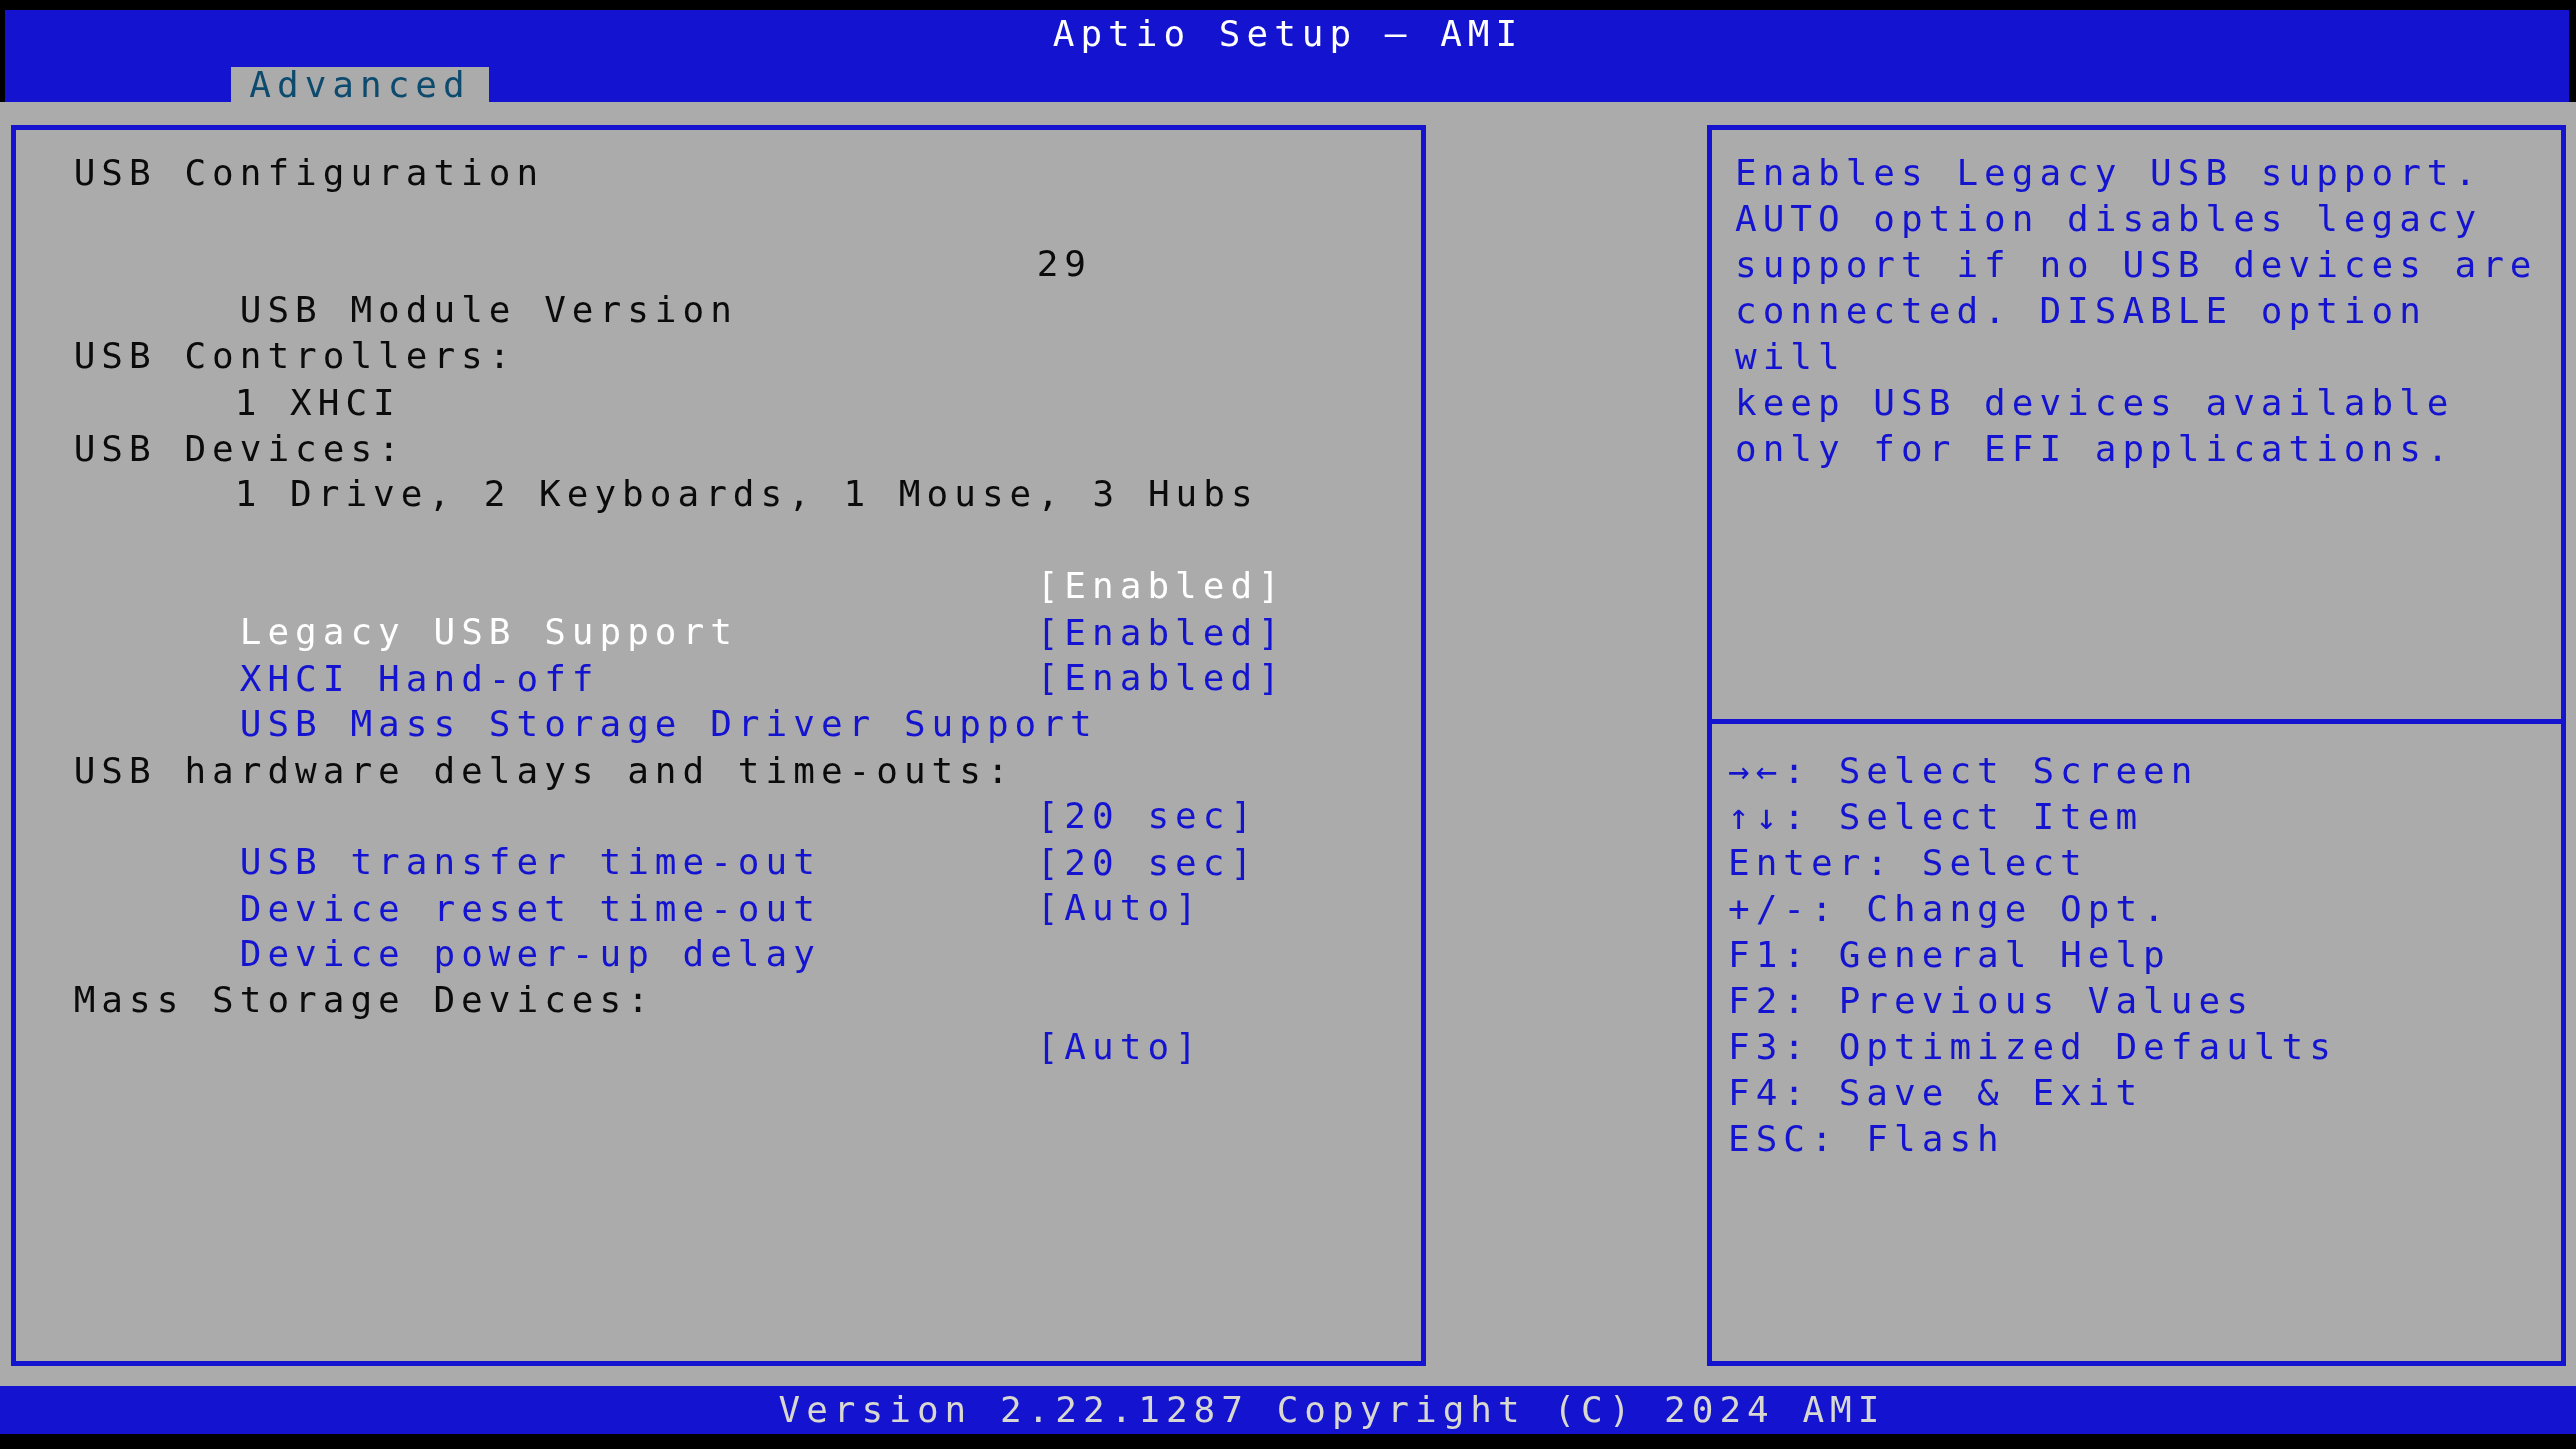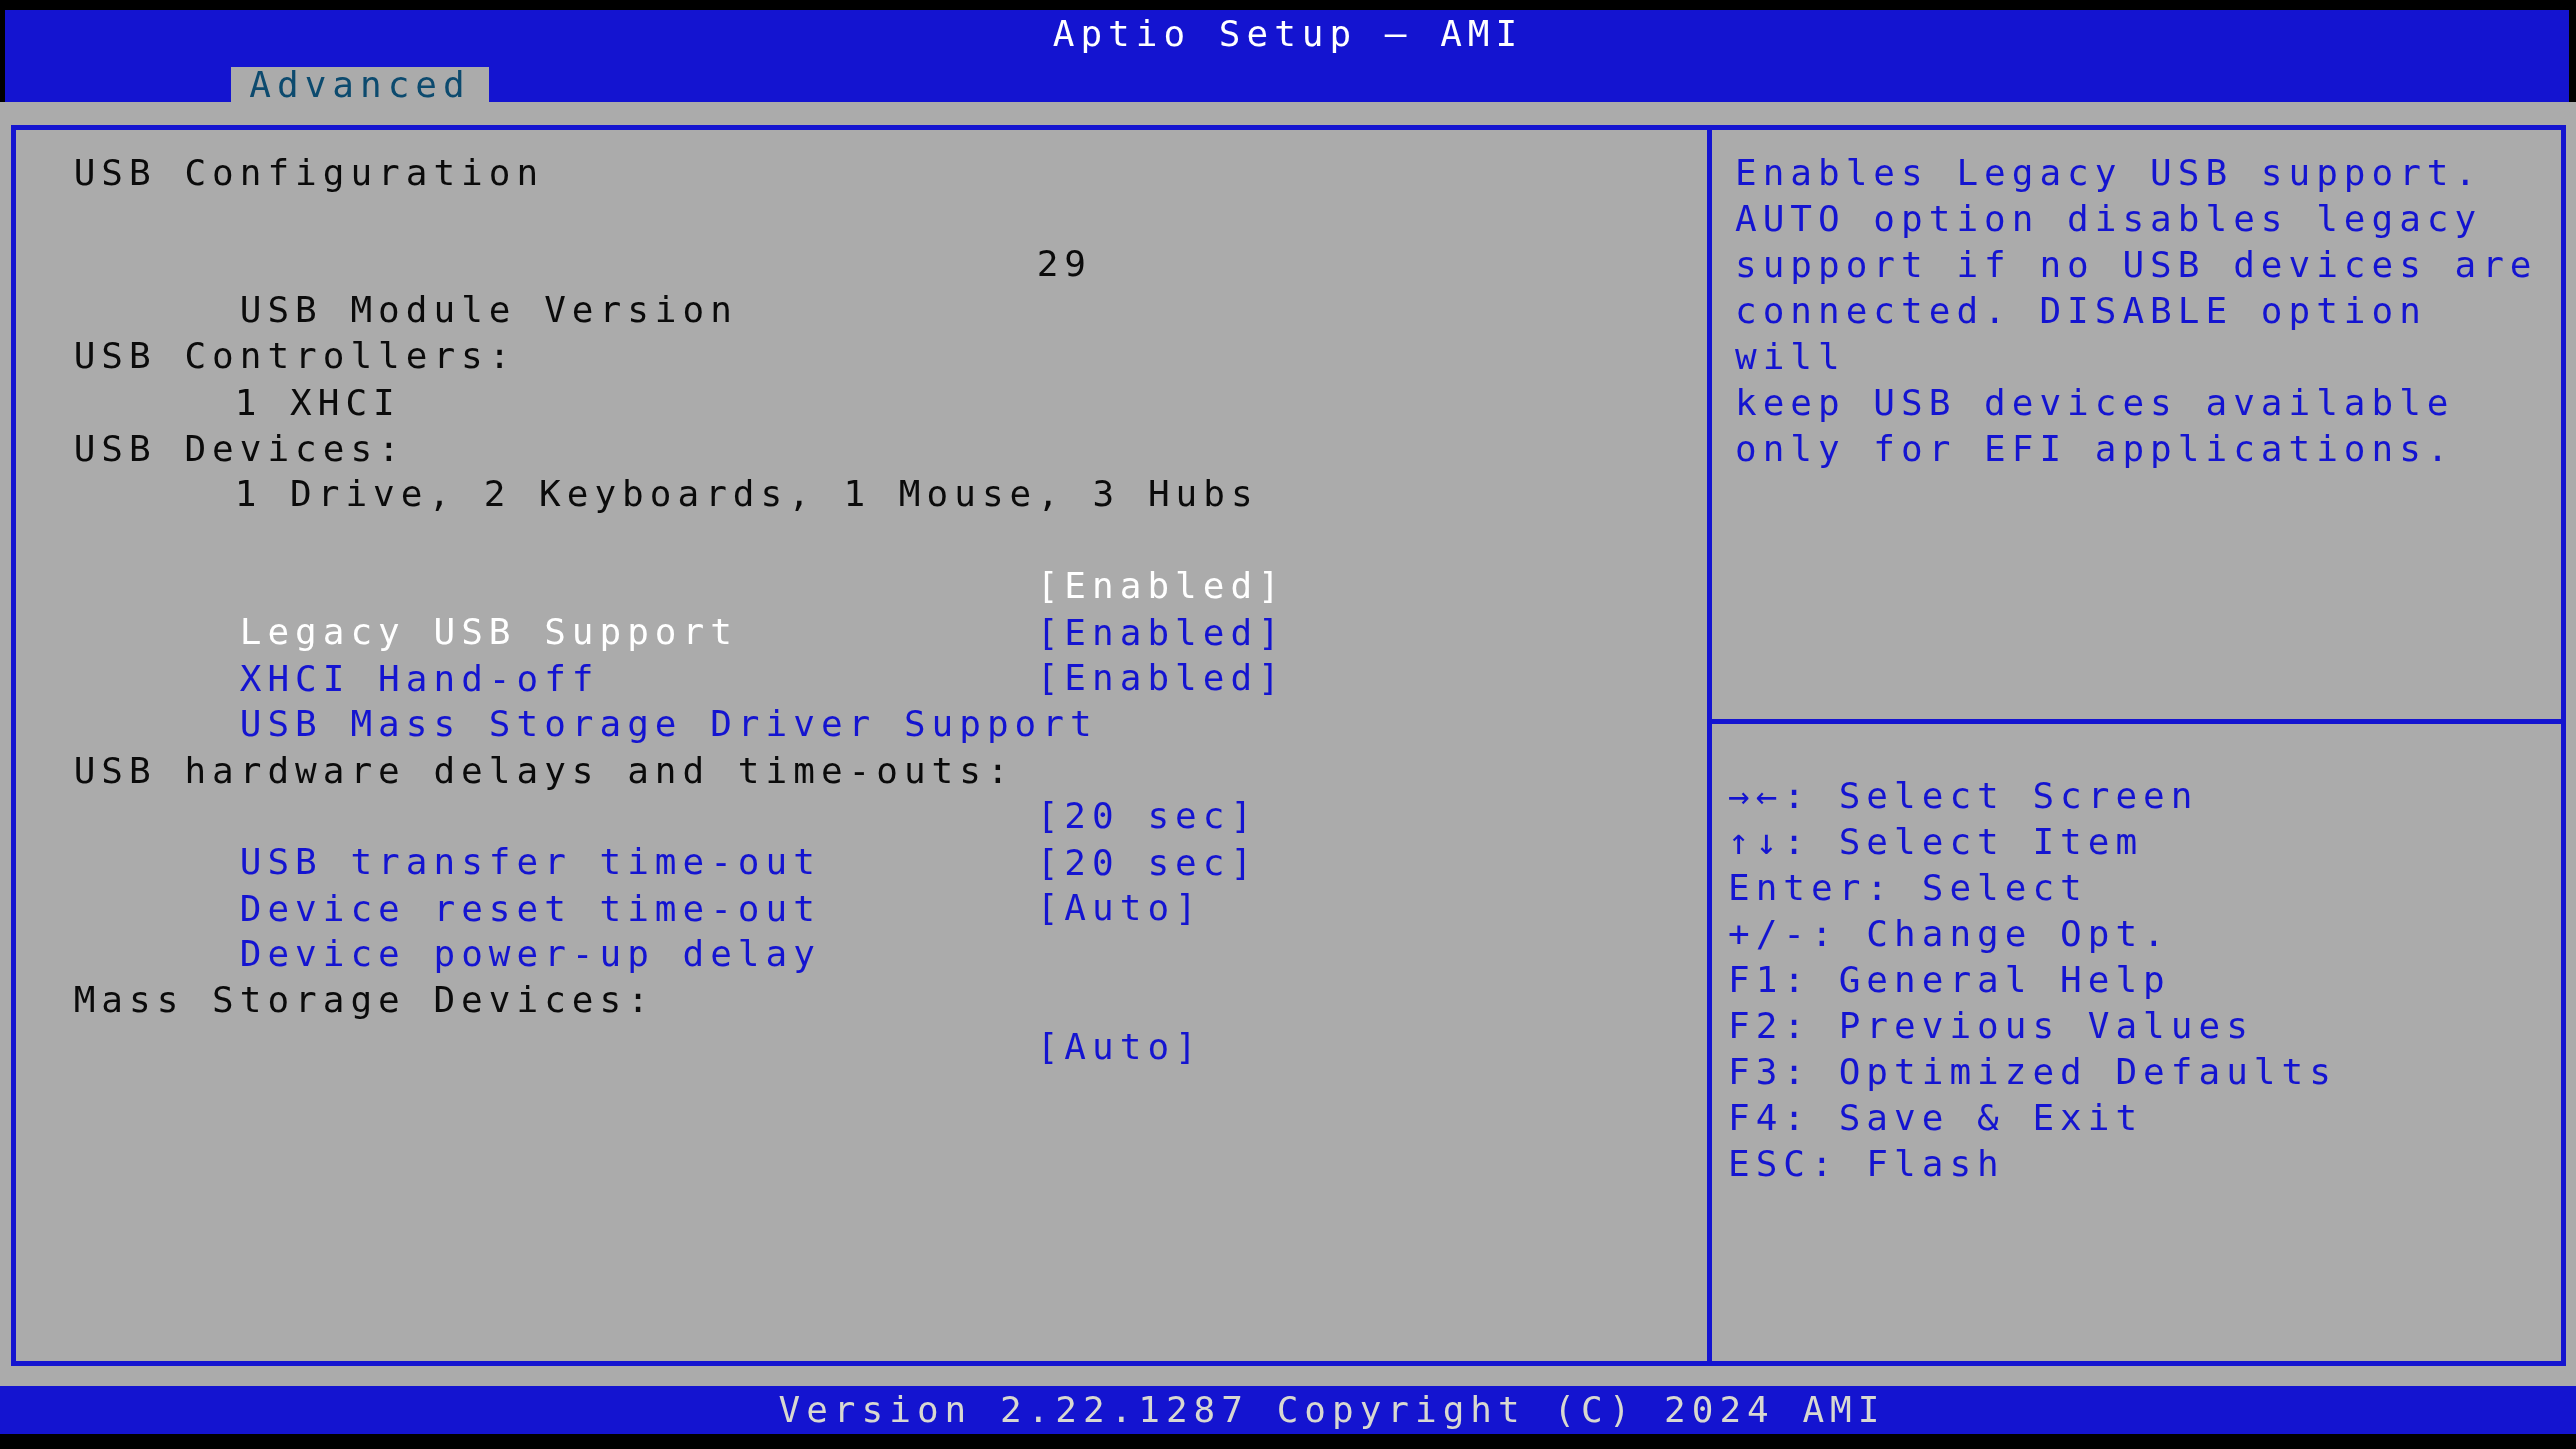--- a/index.html
+++ b/index.html
@@ -10,34 +10,34 @@
   }
   
   .header-band{position:absolute;left:5.4px;top:10px;width:2564px;height:92px;background:#1414d0;}
   .title{position:absolute;left:0;top:11.4px;width:2576px;height:46px;line-height:46px;
          text-align:center;color:#ffffff;}
   .tab{position:absolute;left:231px;top:67px;width:258px;height:35px;background:#ababab;
        text-align:center;line-height:36px;color:#0c4a6e;cursor:default;}
   
   .body-gray{position:absolute;left:0;top:102px;width:2576px;height:1284px;background:#ababab;}
   .panel{position:absolute;top:125px;height:1241px;border:5.4px solid #1414d0;box-sizing:border-box;background:#ababab;}
-  .panel-left{left:10.7px;width:1701px;}
+  .panel-left{left:10.7px;width:1415px;}
   .panel-right{left:1707px;width:859px;}
   
   .row{position:absolute;left:58px;right:13.4px;height:46px;line-height:46px;white-space:pre;}
   .row.indent{left:219px;}
   .row .value{position:absolute;left:963px;top:0;}
   .r-static{color:#0b0b0b;}
   .r-item{color:#1414d0;}
   .r-selected{color:#ffffff;}
   
   .help-text{position:absolute;left:23px;top:19.5px;right:10.7px;line-height:46px;
              color:#1414d0;white-space:pre-line;}
   .divider{position:absolute;left:0;top:589px;width:100%;height:5.4px;background:#1414d0;}
-  .legend{position:absolute;left:16px;top:618px;right:6.7px;color:#1414d0;margin-top:25px;}
+  .legend{position:absolute;left:16px;top:618px;right:6.7px;color:#1414d0;}
   .legend-line{height:46px;line-height:46px;white-space:pre;}
   
   .footer{position:absolute;left:0;top:1386px;width:2576px;height:48px;background:#1414d0;
           text-align:center;line-height:48px;color:#d8d8d0;padding-left:44px;}
 </style>
 </head>
 <body>
 
 <div class="screen">
 

